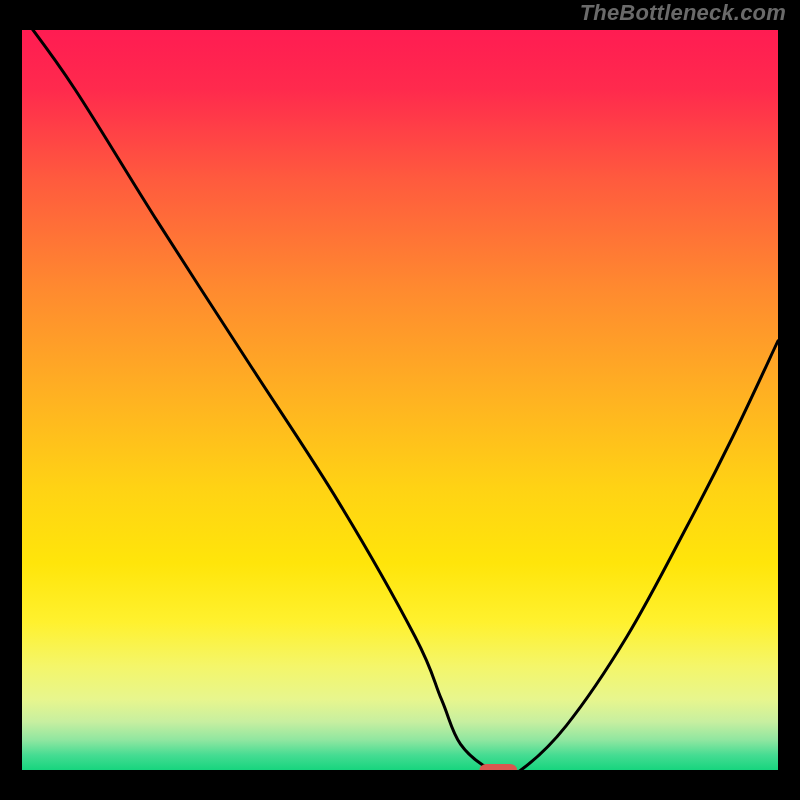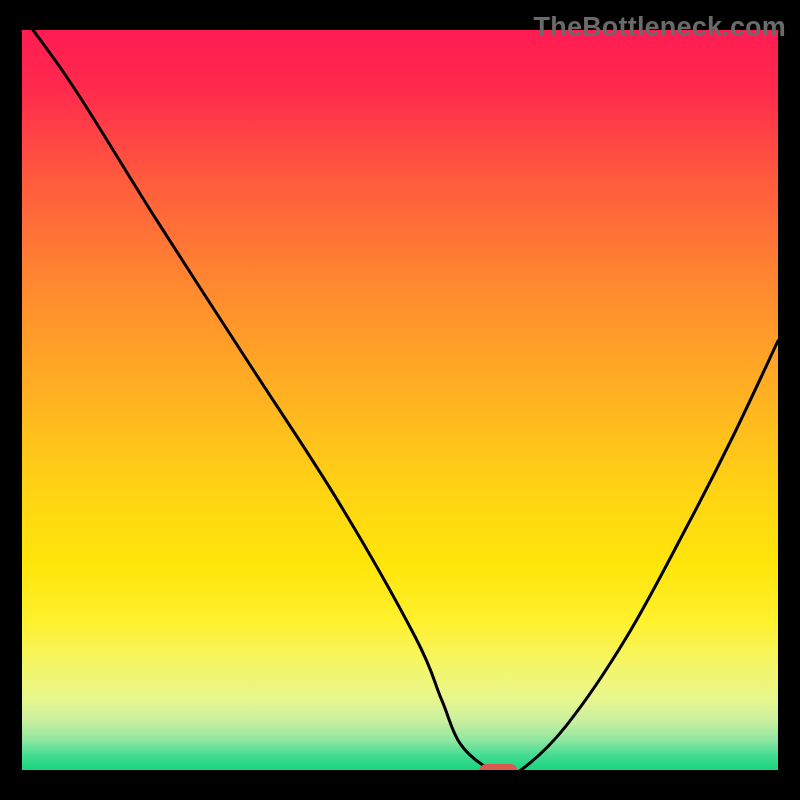--- a/index.html
+++ b/index.html
@@ -10,28 +10,29 @@
     background: #000;
     overflow: hidden;
   }
   .container {
     position: relative;
     width: 800px;
     height: 800px;
   }
   .watermark {
     position: absolute;
-    top: 12px;
+    top: 0;
     right: 14px;
     color: #6a6a6a;
     font-family: Arial, Helvetica, sans-serif;
-    font-size: 27px;
+    font-size: 22px;
     font-weight: 600;
     letter-spacing: 0.2px;
     z-index: 5;
+    font-style: italic;
   }
   svg {
     display: block;
   }
 </style>
 </head>
 <body>
 <div class="container">
 
   <div class="watermark">TheBottleneck.com</div>

